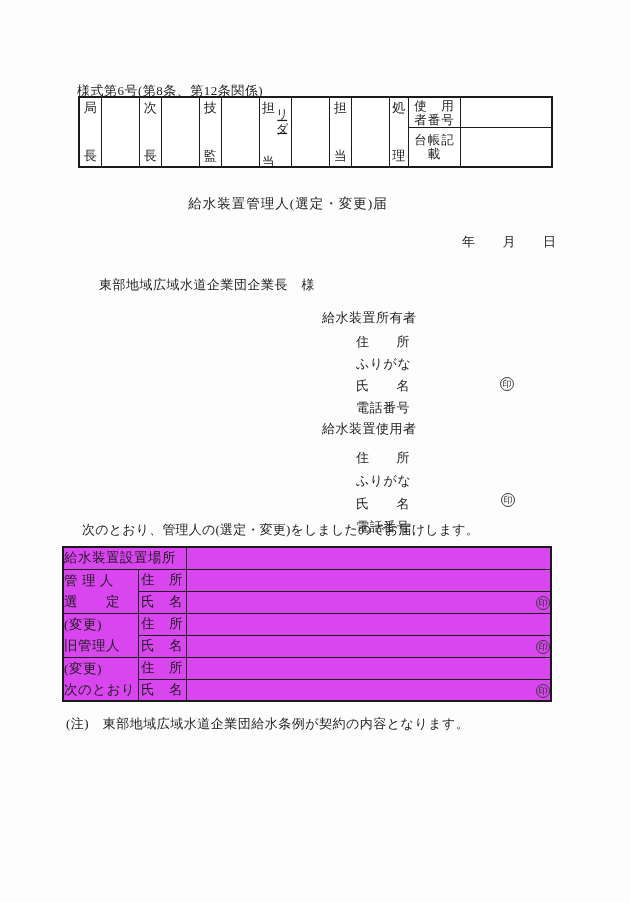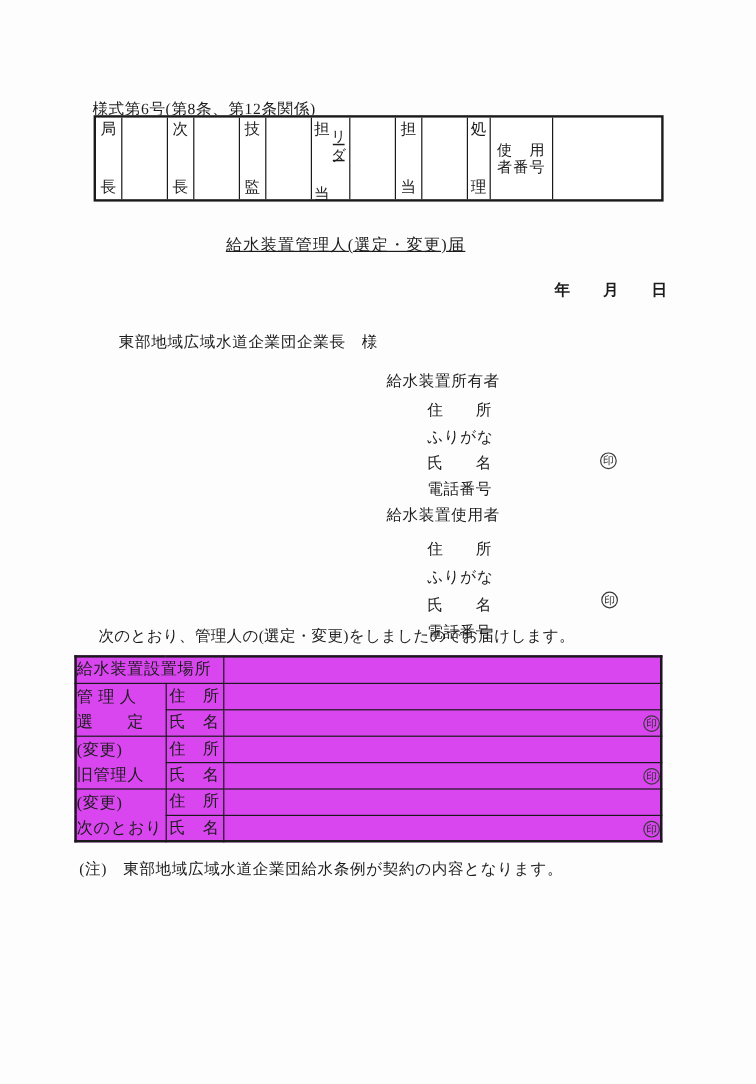--- a/index.html
+++ b/index.html
@@ -26,21 +26,21 @@
     padding-top:2px;letter-spacing:0;}
   .aright{flex:1 1 auto;display:flex;flex-direction:column;border-right:none;}
   .arow{display:flex;flex:0 0 30px;border-bottom:1px solid #1a1a1a;box-sizing:border-box;text-align:right;}
   .arow:last-child{border-bottom:none;flex:1 1 auto;}
   .arlabel{width:52px;border-right:1px solid #1a1a1a;box-sizing:border-box;
     display:flex;flex-direction:column;justify-content:center;align-items:center;
     font-size:12.5px;line-height:14px;letter-spacing:1px;}
   .arvalue{flex:1 1 auto;}
   
   .title{position:absolute;top:195px;left:0;width:576px;text-align:center;
-    font-size:13.5px;letter-spacing:1px;text-decoration:underline;}
+    font-size:13.5px;letter-spacing:1px;}
   .fields{position:absolute;left:356px;}
   .fields div{height:22px;line-height:22px;}
   .ufields div{height:23px;line-height:23px;}
   
   .seal{display:inline-flex;width:14px;height:14px;border:1px solid #3a3a3a;
     border-radius:50%;align-items:center;justify-content:center;
     font-size:9px;letter-spacing:0;line-height:1;color:#2a2a2a;box-sizing:border-box;}
   
   .main-table{position:absolute;left:62px;top:546px;width:490px;
     border-collapse:collapse;background:#d946ef;
@@ -92,26 +92,33 @@
     <span>理</span>
   </div>
   <div class="aright">
     <div class="arow">
       <div class="arlabel">
         <span>使　用</span>
         <span>者番号</span>
       </div>
       <div class="arvalue"></div>
     </div>
+    <div class="arow">
+      <div class="arlabel">
+        <span>台帳記</span>
+        <span>載</span>
+      </div>
+      <div class="arvalue"></div>
+    </div>
   </div>
 </div>
 
 <div class="title">給水装置管理人(選定・変更)届</div>
 
-<div class="abs" style="left:462px;top:233px;font-weight:bold;">年　　月　　日</div>
+<div class="abs" style="left:462px;top:233px;">年　　月　　日</div>
 
 <div class="abs" style="left:99px;top:276px;">東部地域広域水道企業団企業長　様</div>
 
 <div class="abs" style="left:322px;top:309px;">給水装置所有者</div>
 <div class="fields" style="top:331px;">
   <div>住　　所</div>
   <div>ふりがな</div>
   <div>氏　　名</div>
   <div>電話番号</div>
 </div>

